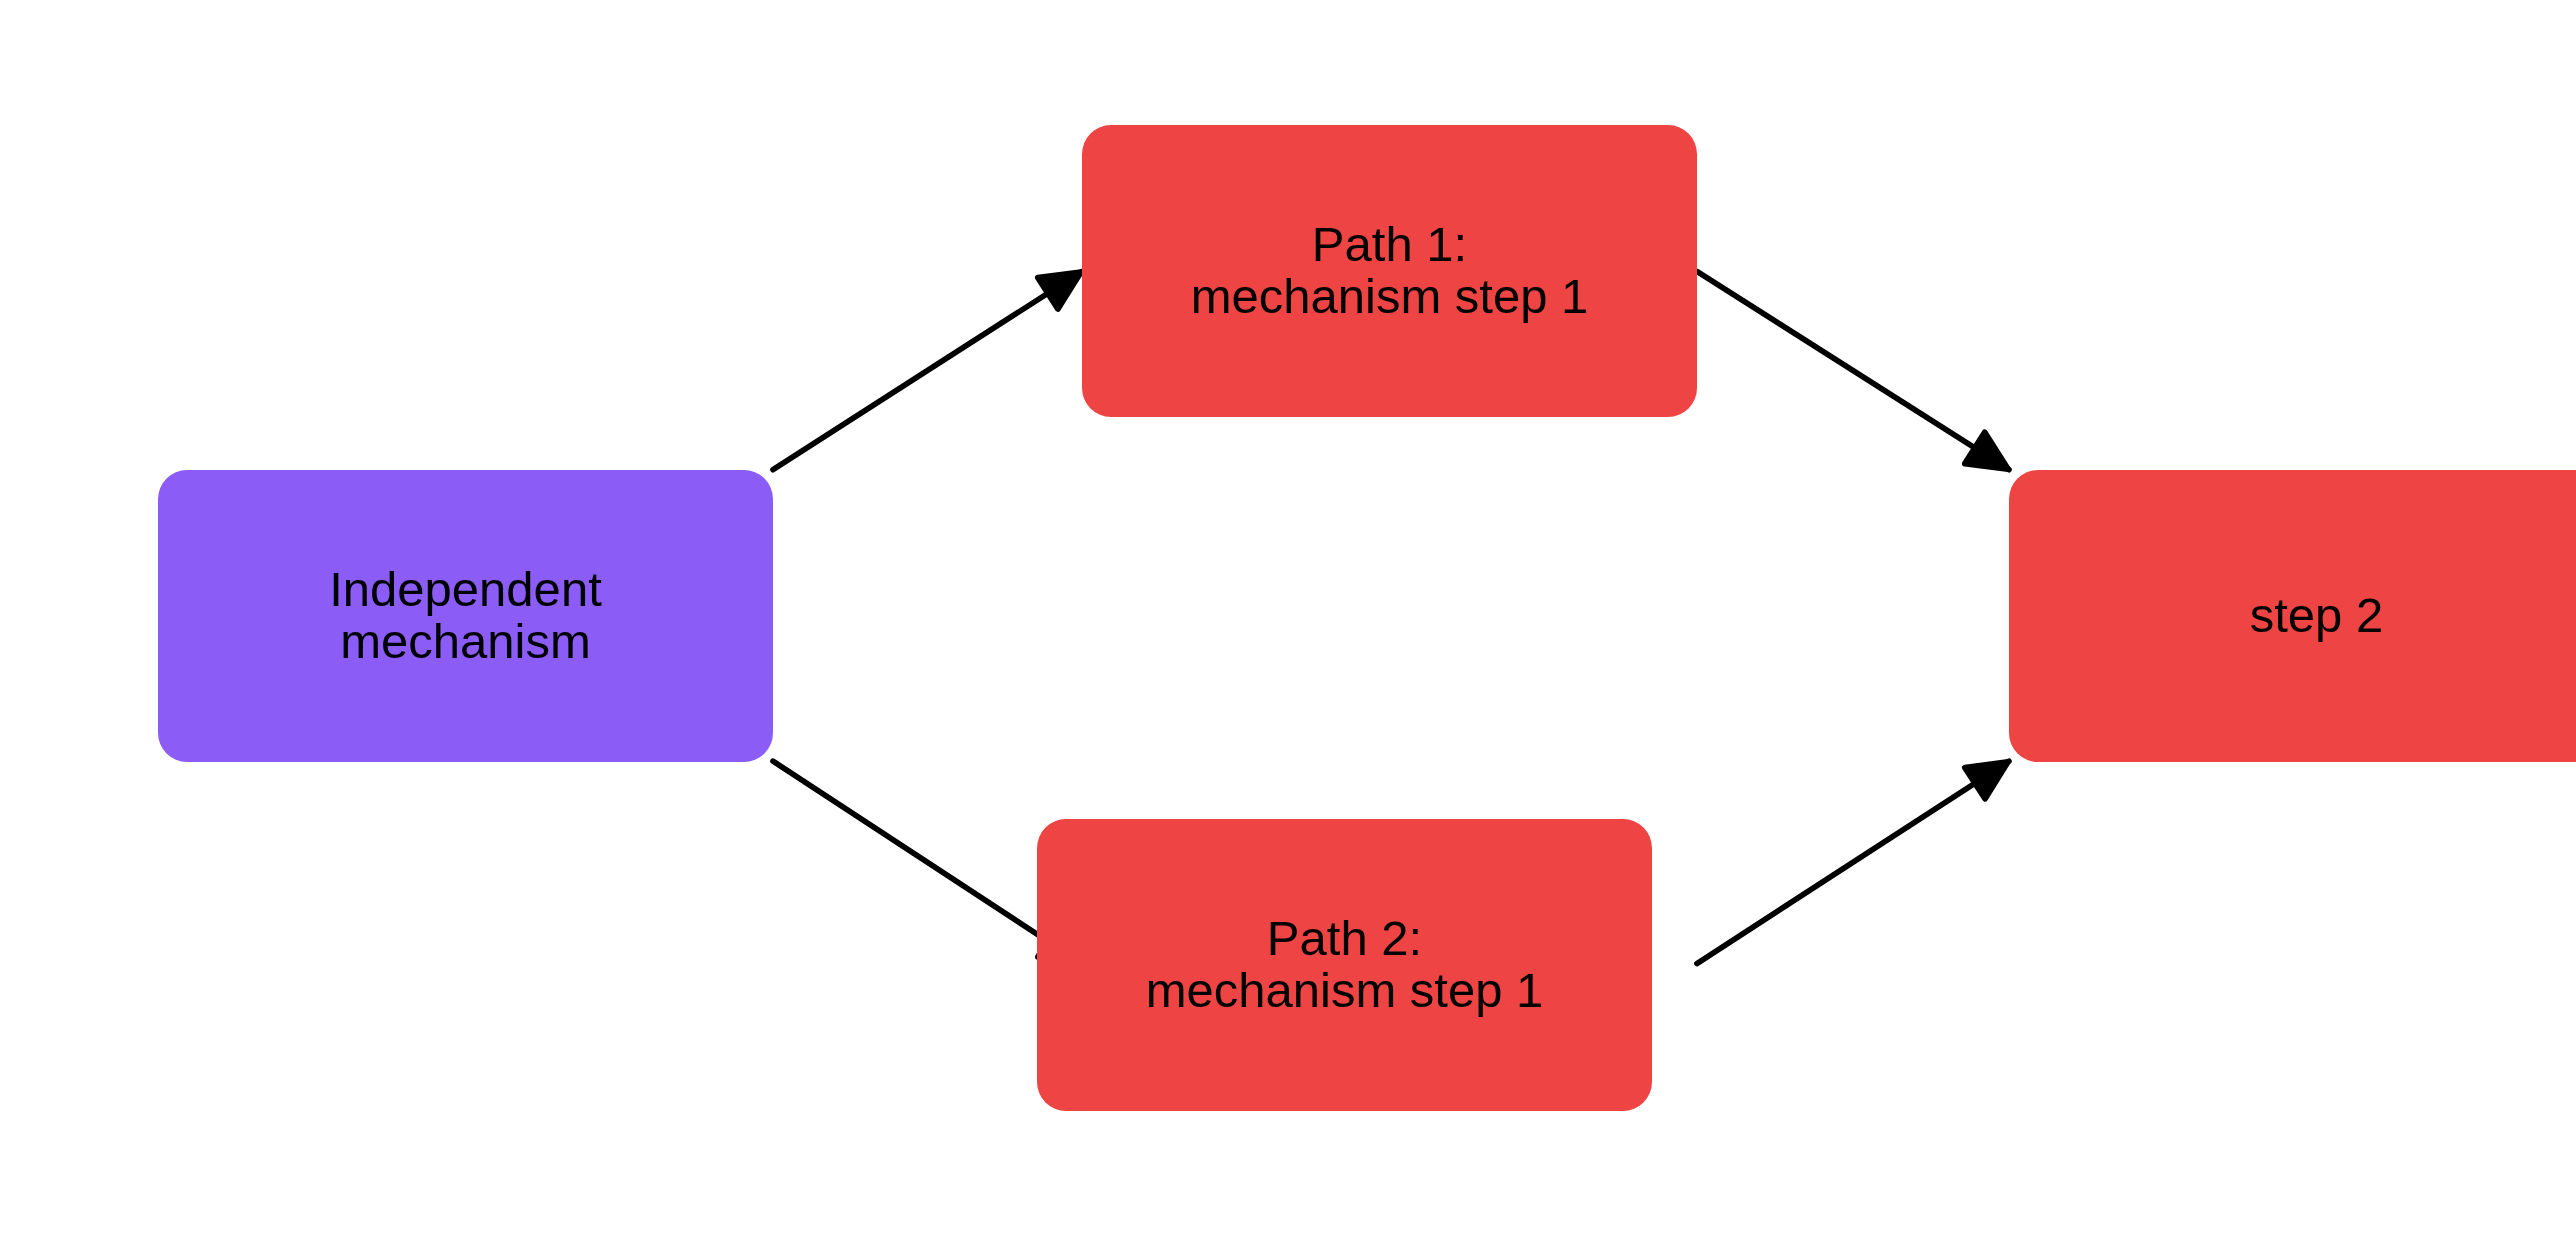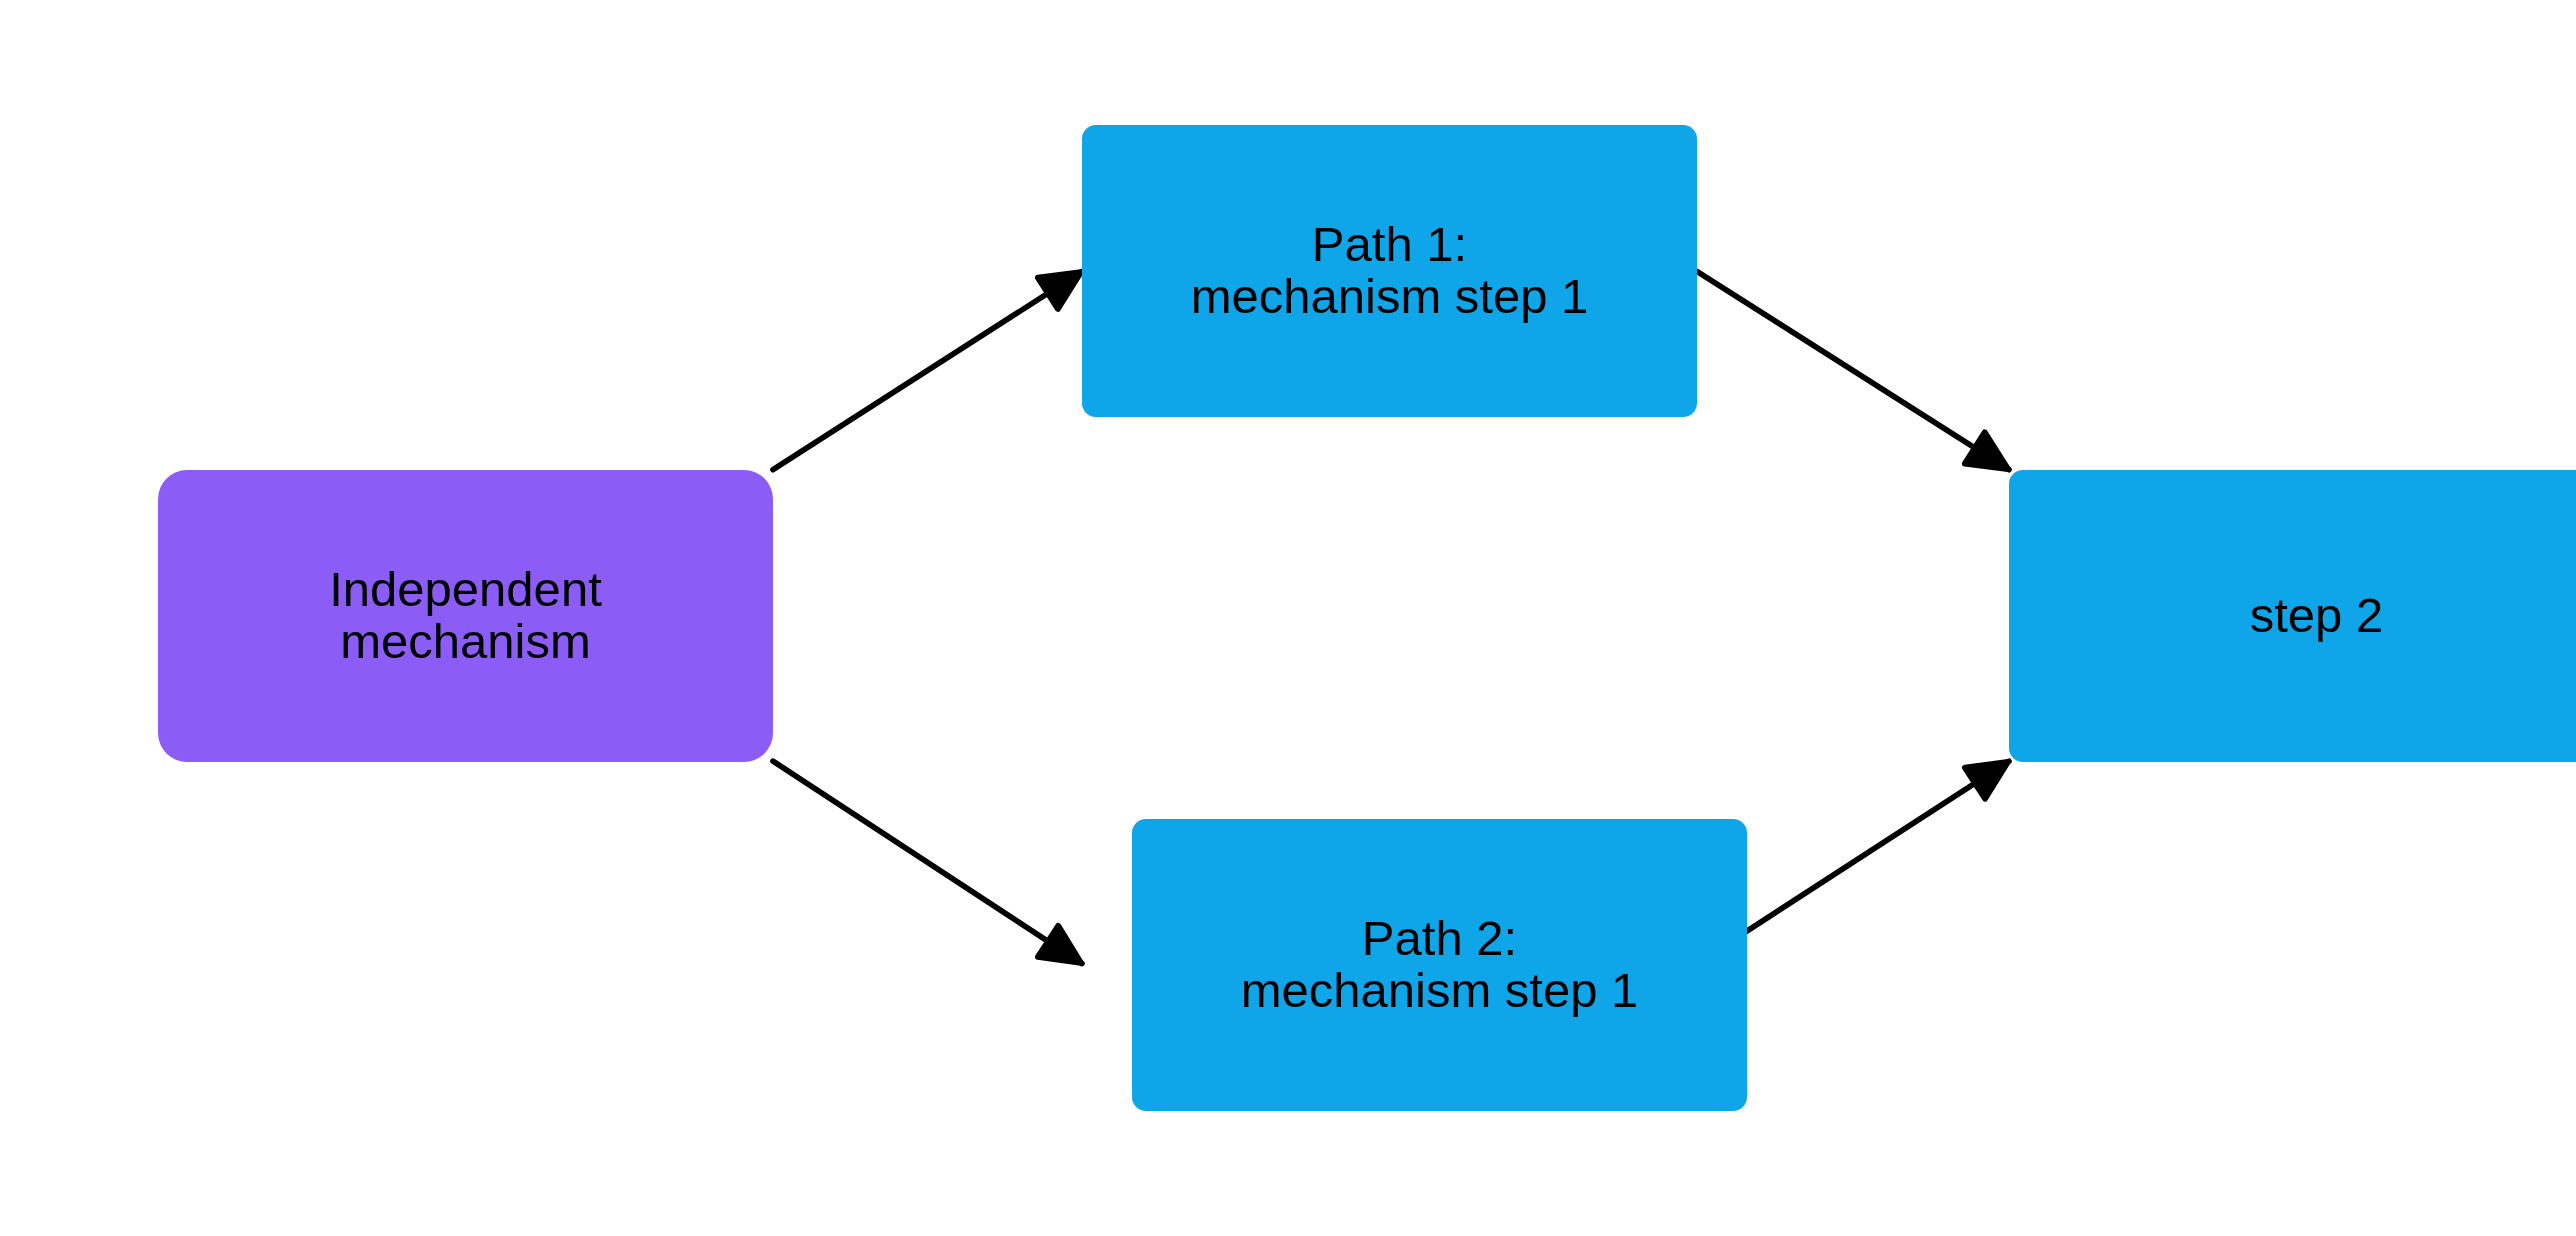--- a/index.html
+++ b/index.html
@@ -36,26 +36,26 @@
     display: flex;
     flex-direction: column;
     align-items: center;
     justify-content: center;
     text-align: center;
     color: #000000;
     font-size: 49px;
     line-height: 1.06;
   }
   .node-primary   { background: #8b5cf6; }
-  .node-secondary { background: #0ea5e9; border-radius: 14px; }
+  .node-secondary { background: #ef4444; }
   .node span { display: block; white-space: nowrap; }
 
   #node-independent { left: 158px;  top: 470px;  }
   #node-path1       { left: 1082px; top: 125px;  }
-  #node-path2       { left: 1132px; top: 819px; }
+  #node-path2       { left: 1037px; top: 819px; }
   #node-shared      { left: 2009px; top: 470px;  }
 </style>
 </head>
 <body>
 
 <div class="canvas">
 
   <svg class="edges-layer" width="3709" height="1236" viewBox="0 0 7200 2400" xmlns="http://www.w3.org/2000/svg">
     <defs>
       <marker id="arrowhead" markerUnits="userSpaceOnUse" markerWidth="90" markerHeight="90" viewBox="0 0 80 80" refX="76" refY="40" orient="auto">

